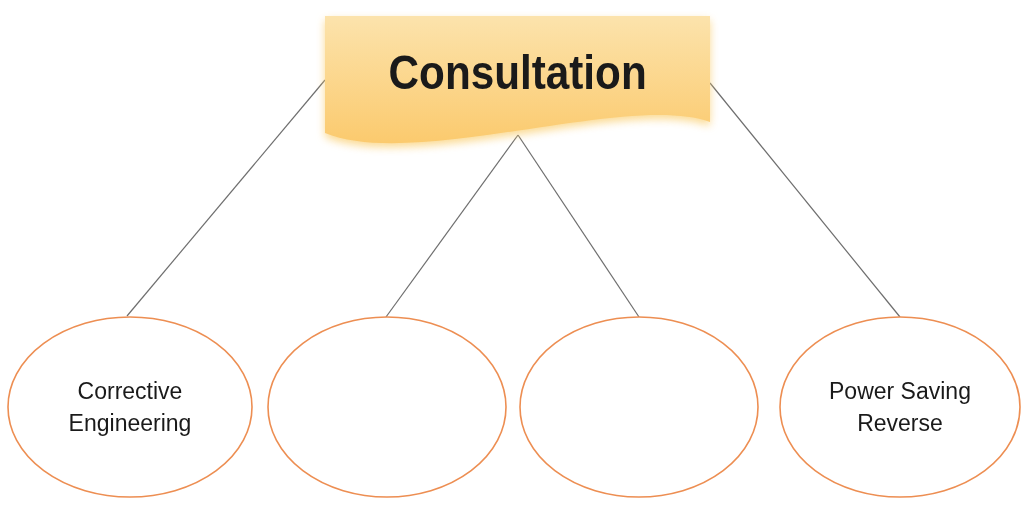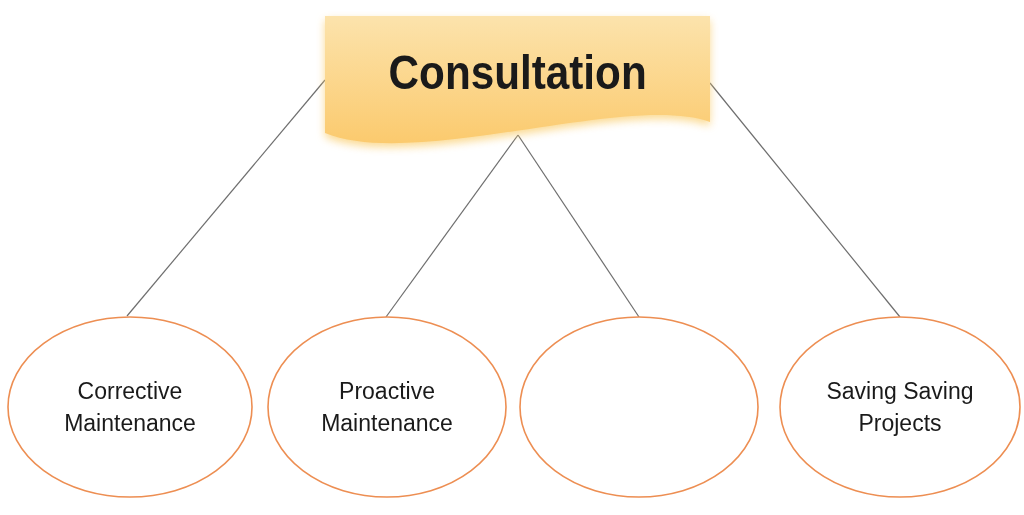--- a/index.html
+++ b/index.html
@@ -73,17 +73,16 @@
     <ellipse class="node-ellipse" cx="130" cy="407" rx="122" ry="90"></ellipse>
     <ellipse class="node-ellipse" cx="387" cy="407" rx="119" ry="90"></ellipse>
     <ellipse class="node-ellipse" cx="639" cy="407" rx="119" ry="90"></ellipse>
     <ellipse class="node-ellipse" cx="900" cy="407" rx="120" ry="90"></ellipse>
   </svg>
 
   <div class="root-title">
     <span class="title-text">Consultation</span>
   </div>
 
-  <div class="node-label n0">Corrective Maintenance</div>
-  <div class="node-label n1">Proactive Maintenance</div>
-  <div class="node-label n3">Saving Saving Projects</div>
+  <div class="node-label n0">Corrective Engineering</div>
+  <div class="node-label n3">Power Saving Reverse</div>
 
 </div>
 
 </body></html>

